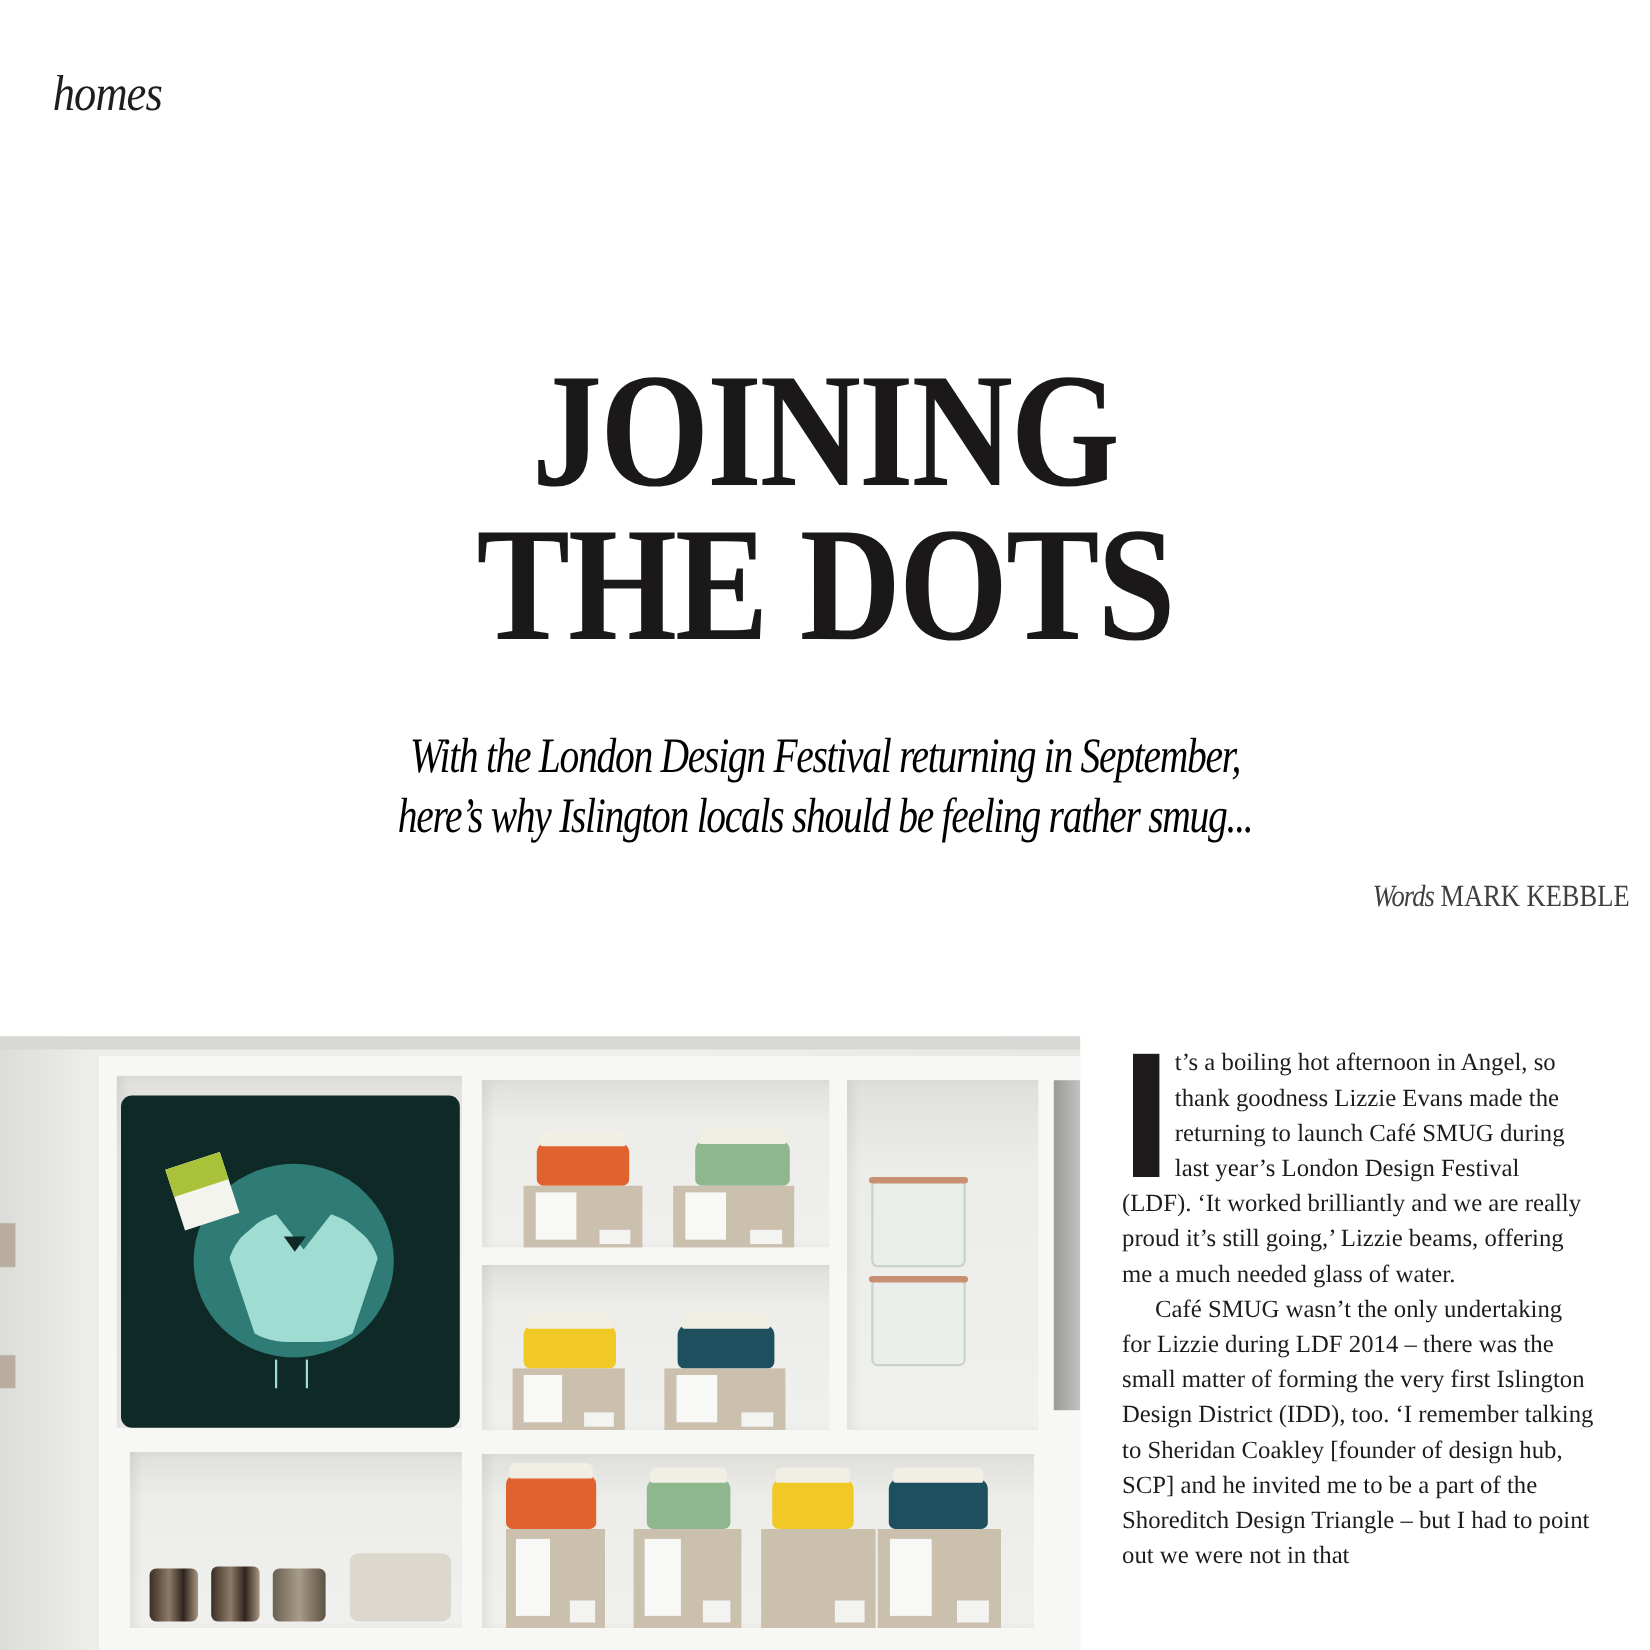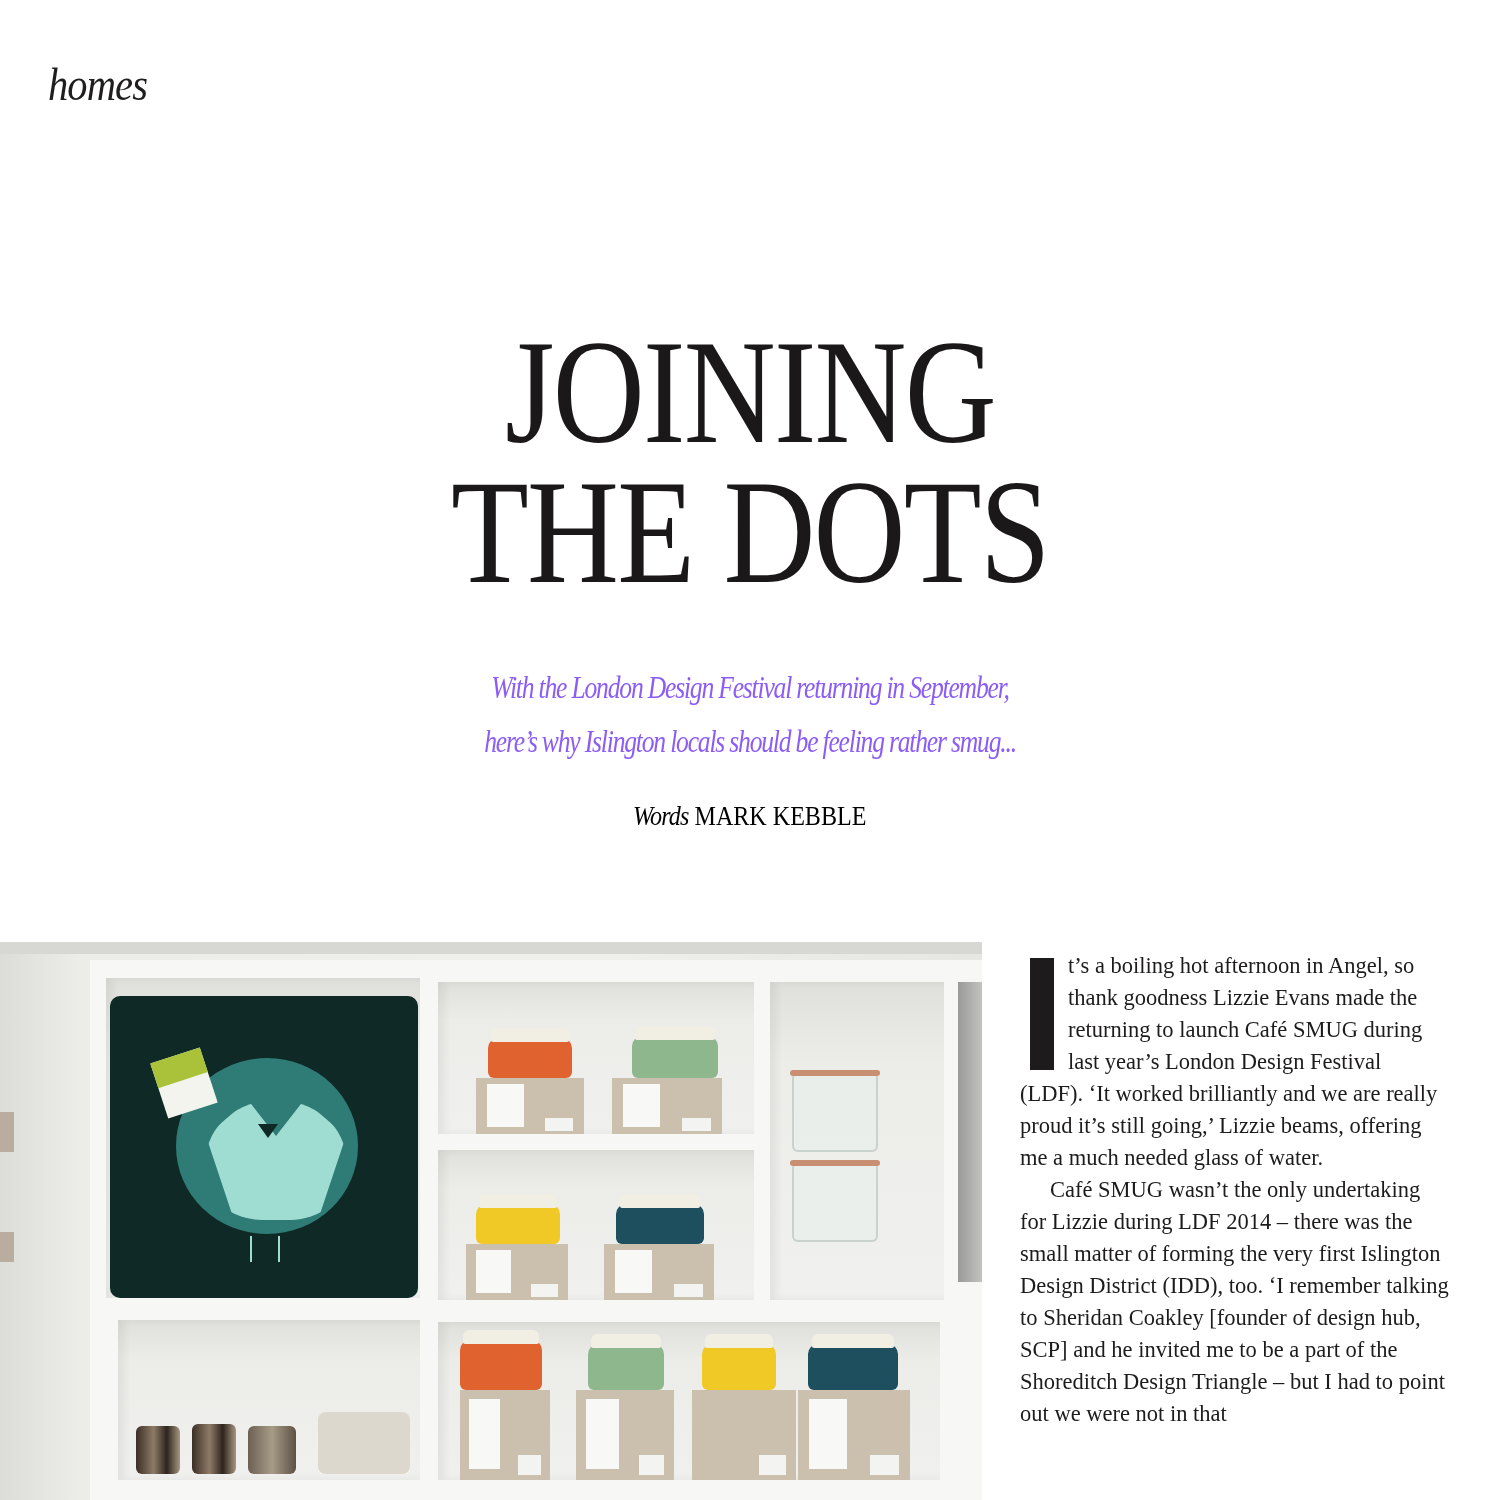--- a/index.html
+++ b/index.html
@@ -8,34 +8,34 @@
 
   .section-label {
     position: absolute; left: 48px; top: 58px;
     font-style: italic; font-size: 46px; letter-spacing: -1px;
     color: #1f1d1d; transform: scaleX(0.88); transform-origin: left top;
   }
 
   .headline {
     position: absolute; left: 0; width: 1500px; top: 322px;
     text-align: center; font-size: 148px; line-height: 140px;
-    font-weight: normal; color: #1a1818; letter-spacing: -2px;
+    font-weight: bold; color: #1a1818; letter-spacing: -2px;
   }
   .headline span { display: block; transform: scaleX(0.86); }
 
   .standfirst {
     position: absolute; left: 0; width: 1500px; top: 660px;
-    text-align: center; font-style: italic; font-size: 32px; line-height: 54px;
-    color: #8b5cf6; letter-spacing: -1.5px;
+    text-align: center; font-style: italic; font-size: 45px; line-height: 54px;
+    color: #000000; letter-spacing: -1.5px;
   }
   .standfirst span { display: block; transform: scaleX(0.80); }
 
   .byline {
     position: absolute; left: 0; width: 1500px; top: 800px;
-    text-align: center; font-size: 28px; color: #000000;
+    text-align: right; font-size: 28px; color: #404040;
   }
   .byline-inner { display: inline-block; transform: scaleX(0.86); }
   .byline .words { font-style: italic; letter-spacing: -1px; }
 
   
   .photo {
     position: absolute; left: 0; top: 942px; width: 982px; height: 558px;
     overflow: hidden; background: #e9e9e6;
   }
   .photo .wall { position: absolute; inset: 0; background: linear-gradient(90deg,#dcdcd8 0%,#ecece9 8%,#efefec 60%,#e6e6e3 100%); }

